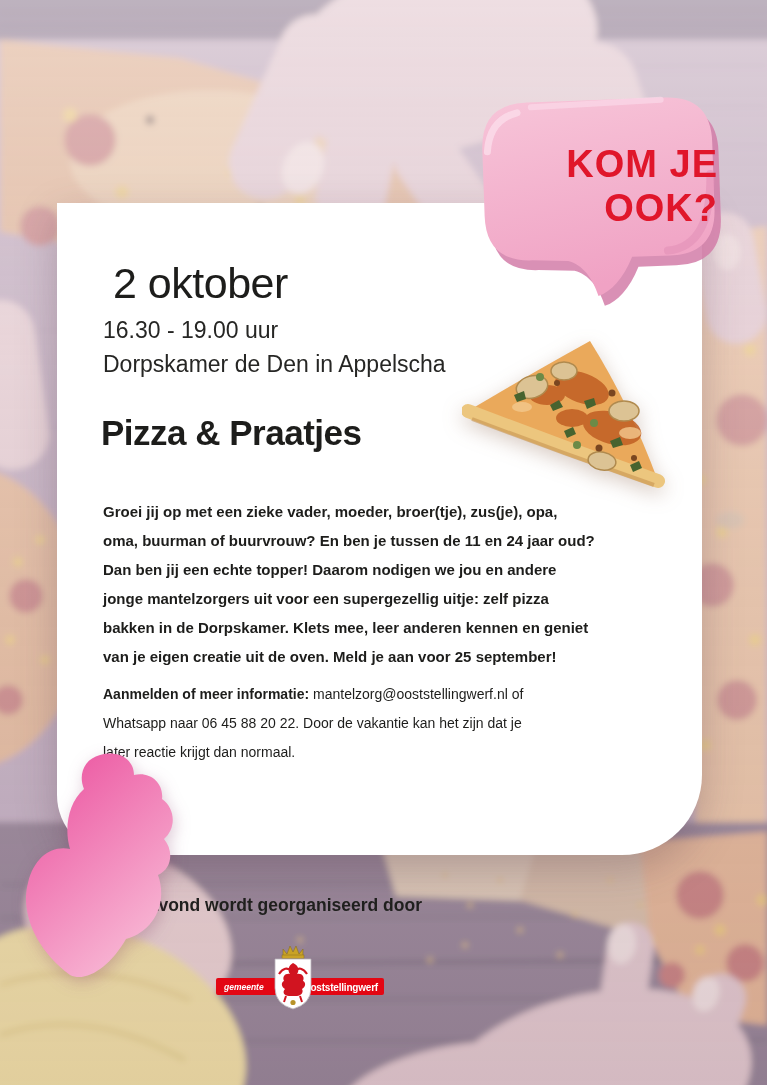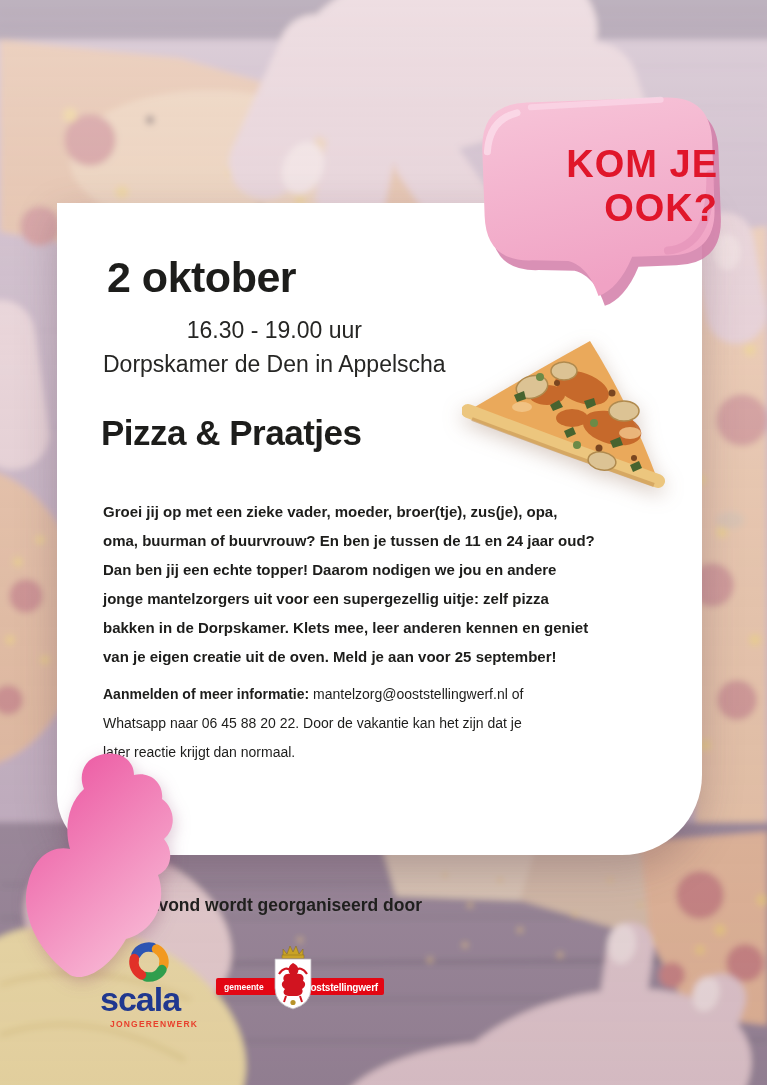--- a/index.html
+++ b/index.html
@@ -10,26 +10,26 @@
   .poster svg{display:block;}
   .bg{position:absolute;left:0;top:0;z-index:0;}
 
   
   .card{
     position:absolute;left:57px;top:203px;width:645px;height:652px;
     background:#ffffff;border-radius:0 0 80px 60px;z-index:2;
     box-shadow:0 14px 40px rgba(80,50,70,.28);
   }
   .date{
-    position:absolute;left:46px;top:46px;margin:4px;
-    font-size:43px;font-weight:700;color:#1d1d1b;letter-spacing:-.5px;
+    position:absolute;left:46px;top:46px;margin:10px;
+    font-size:43px;font-weight:400;color:#1d1d1b;letter-spacing:-.5px;
   }
   .meta{
     position:absolute;left:46px;top:110px;margin:0;
-    font-size:23px;line-height:34px;color:#262624;white-space:pre-line;text-align:center;
+    font-size:23px;line-height:34px;color:#262624;white-space:pre-line;
   }
   .title{
     position:absolute;left:44px;top:210px;margin:0;
     font-size:35px;font-weight:700;color:#1d1d1b;letter-spacing:-.5px;
   }
   .body-text{
     position:absolute;left:46px;top:294px;margin:0;width:590px;
     font-size:15px;line-height:29px;font-weight:700;color:#1d1d1b;white-space:pre-line;
   }
   .contact{
@@ -65,21 +65,21 @@
   .scala .sub{
     position:absolute;left:12px;top:81px;font-size:8.5px;font-weight:700;
     color:#e8402d;letter-spacing:1.2px;
   }
   .gemeente{position:absolute;left:208px;top:936px;width:190px;height:92px;}
   .banner{
     position:absolute;left:8px;top:42px;width:168px;height:17px;
     background:#e30613;border-radius:2px;
   }
   .banner .bl{
-    position:absolute;left:8px;top:4px;font-size:8.5px;font-weight:700;color:#ffffff;
+    position:absolute;left:8px;top:4px;font-size:8.5px;font-weight:700;color:#ffffff;font-style:italic;
   }
   .banner .br{
     position:absolute;right:6px;top:4px;font-size:10px;font-weight:700;color:#ffffff;letter-spacing:-.2px;
   }
   .crest{position:absolute;left:63px;top:4px;}
 </style>
 </head>
 <body>
 
 <div class="poster">
@@ -318,32 +318,20 @@
     </svg>
     <div class="bubble-text">
       <div>KOM JE</div>
       <div>OOK?</div>
     </div>
   </div>
 
   <div class="footer">
     <p class="organized">Deze avond wordt georganiseerd door</p>
 
-    <div class="scala">
-      <svg class="mark" width="62" height="50" viewBox="0 0 62 50" aria-hidden="true">
-        <g fill="none" stroke-width="9.5" stroke-linecap="round">
-          <circle cx="31" cy="24" r="15" stroke="#2c57b5" stroke-dasharray="19 75.2" transform="rotate(-150 31 24)"></circle>
-          <circle cx="31" cy="24" r="15" stroke="#f2991f" stroke-dasharray="19 75.2" transform="rotate(-60 31 24)"></circle>
-          <circle cx="31" cy="24" r="15" stroke="#2f9e4d" stroke-dasharray="19 75.2" transform="rotate(30 31 24)"></circle>
-          <circle cx="31" cy="24" r="15" stroke="#e23128" stroke-dasharray="19 75.2" transform="rotate(120 31 24)"></circle>
-        </g>
-      </svg>
-      <span class="word">scala</span>
-      <span class="sub">JONGERENWERK</span>
-    </div>
 
     <div class="gemeente">
       <div class="banner">
         <span class="bl">gemeente</span>
         <span class="br">ooststellingwerf</span>
       </div>
       <svg class="crest" width="44" height="74" viewBox="0 0 44 74" aria-hidden="true">
         <path d="M12,17 L12,9 L16,14 L19,6 L22,12 L25,6 L28,14 L32,9 L32,17 Z" fill="#c9a227" stroke="#8a701d" stroke-width="0.6"></path>
         <rect x="11" y="15" width="22" height="3.5" fill="#c9a227" stroke="#8a701d" stroke-width="0.5"></rect>
         <path d="M4,19 L40,19 L40,48 Q40,64 22,69 Q4,64 4,48 Z" fill="#ffffff" stroke="#b9b1b9" stroke-width="0.8"></path>

